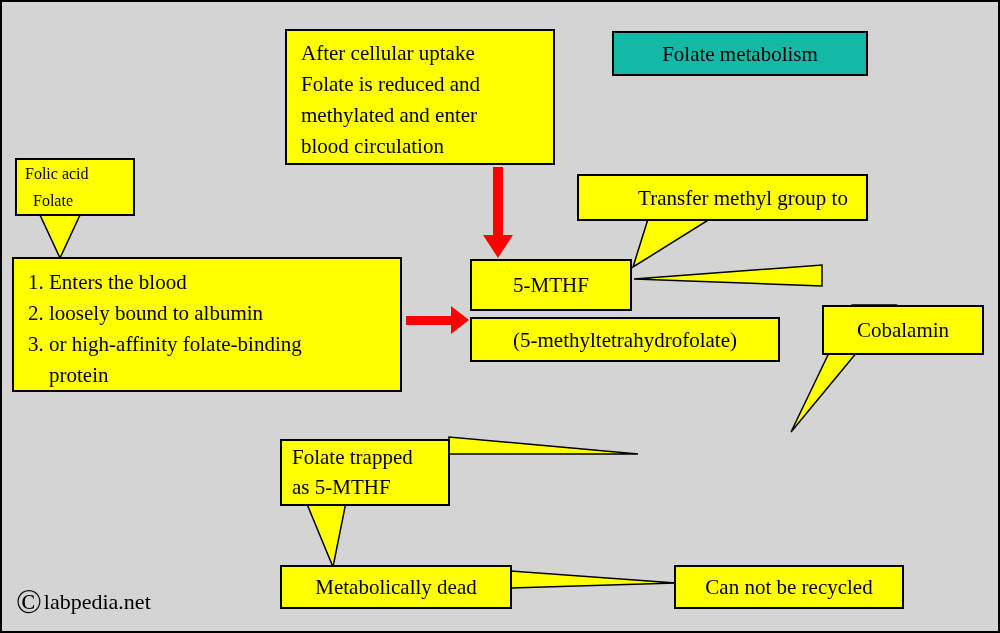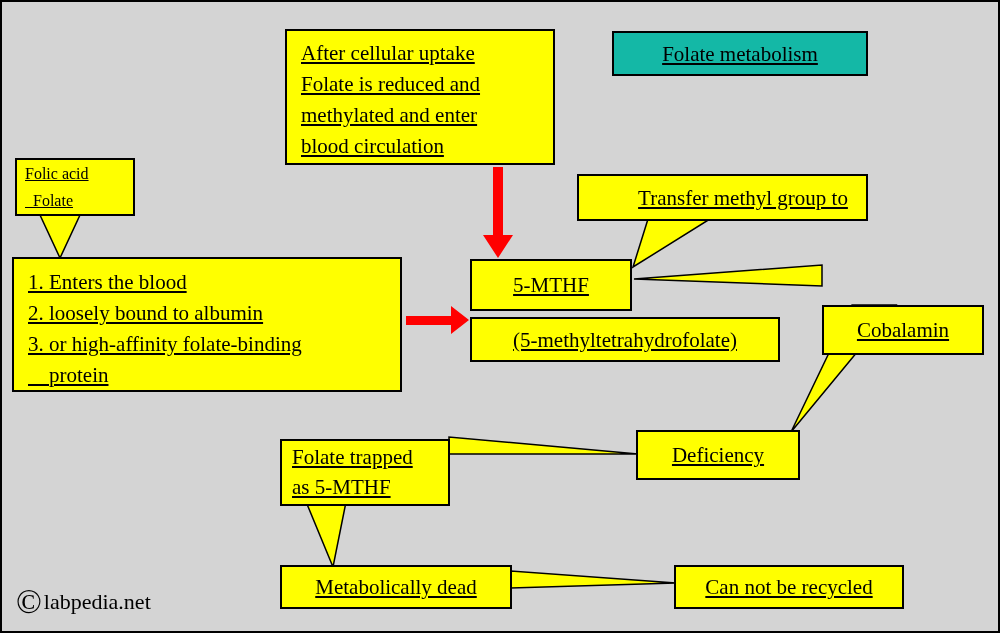--- a/index.html
+++ b/index.html
@@ -20,21 +20,20 @@
     width: 1000px; height: 633px;
   }
   .box {
     position: absolute;
     background: #ffff00;
     border: 2px solid #000;
     box-sizing: border-box;
     font-size: 21px;
     line-height: 30px;
     white-space: pre-wrap;
-    text-decoration: underline;
   }
   .center {
     display: flex;
     align-items: center;
     justify-content: center;
     text-align: center;
     white-space: nowrap;
   }
   .title-box {
     background: #14b8a6;
@@ -91,21 +90,20 @@
     protein</div>
 
   <div class="box center" style="left:468px; top:257px; width:162px; height:52px;">5-MTHF</div>
 
   <div class="box center" style="left:468px; top:315px; width:310px; height:45px;">(5-methyltetrahydrofolate)</div>
 
   <div class="box center" style="left:575px; top:172px; width:291px; height:47px;padding-left:41px;">Transfer methyl group to</div>
 
   <div class="box center" style="left:820px; top:255px; width:162px; height:50px;margin-top:48px;">Cobalamin</div>
 
-  <div class="box center" style="left:634px; top:428px; width:164px; height:50px;">Deficiency</div>
 
   <div class="box" style="left:278px; top:425px; width:170px; height:67px; padding:1px 0 0 10px; line-height:30px;margin-top:12px;">Folate trapped
 as 5-MTHF</div>
 
   <div class="box center" style="left:278px; top:563px; width:232px; height:44px;">Metabolically dead</div>
 
   <div class="box center" style="left:672px; top:563px; width:230px; height:44px;">Can not be recycled</div>
 
   <div class="footer">
     <span class="sym">©</span>

